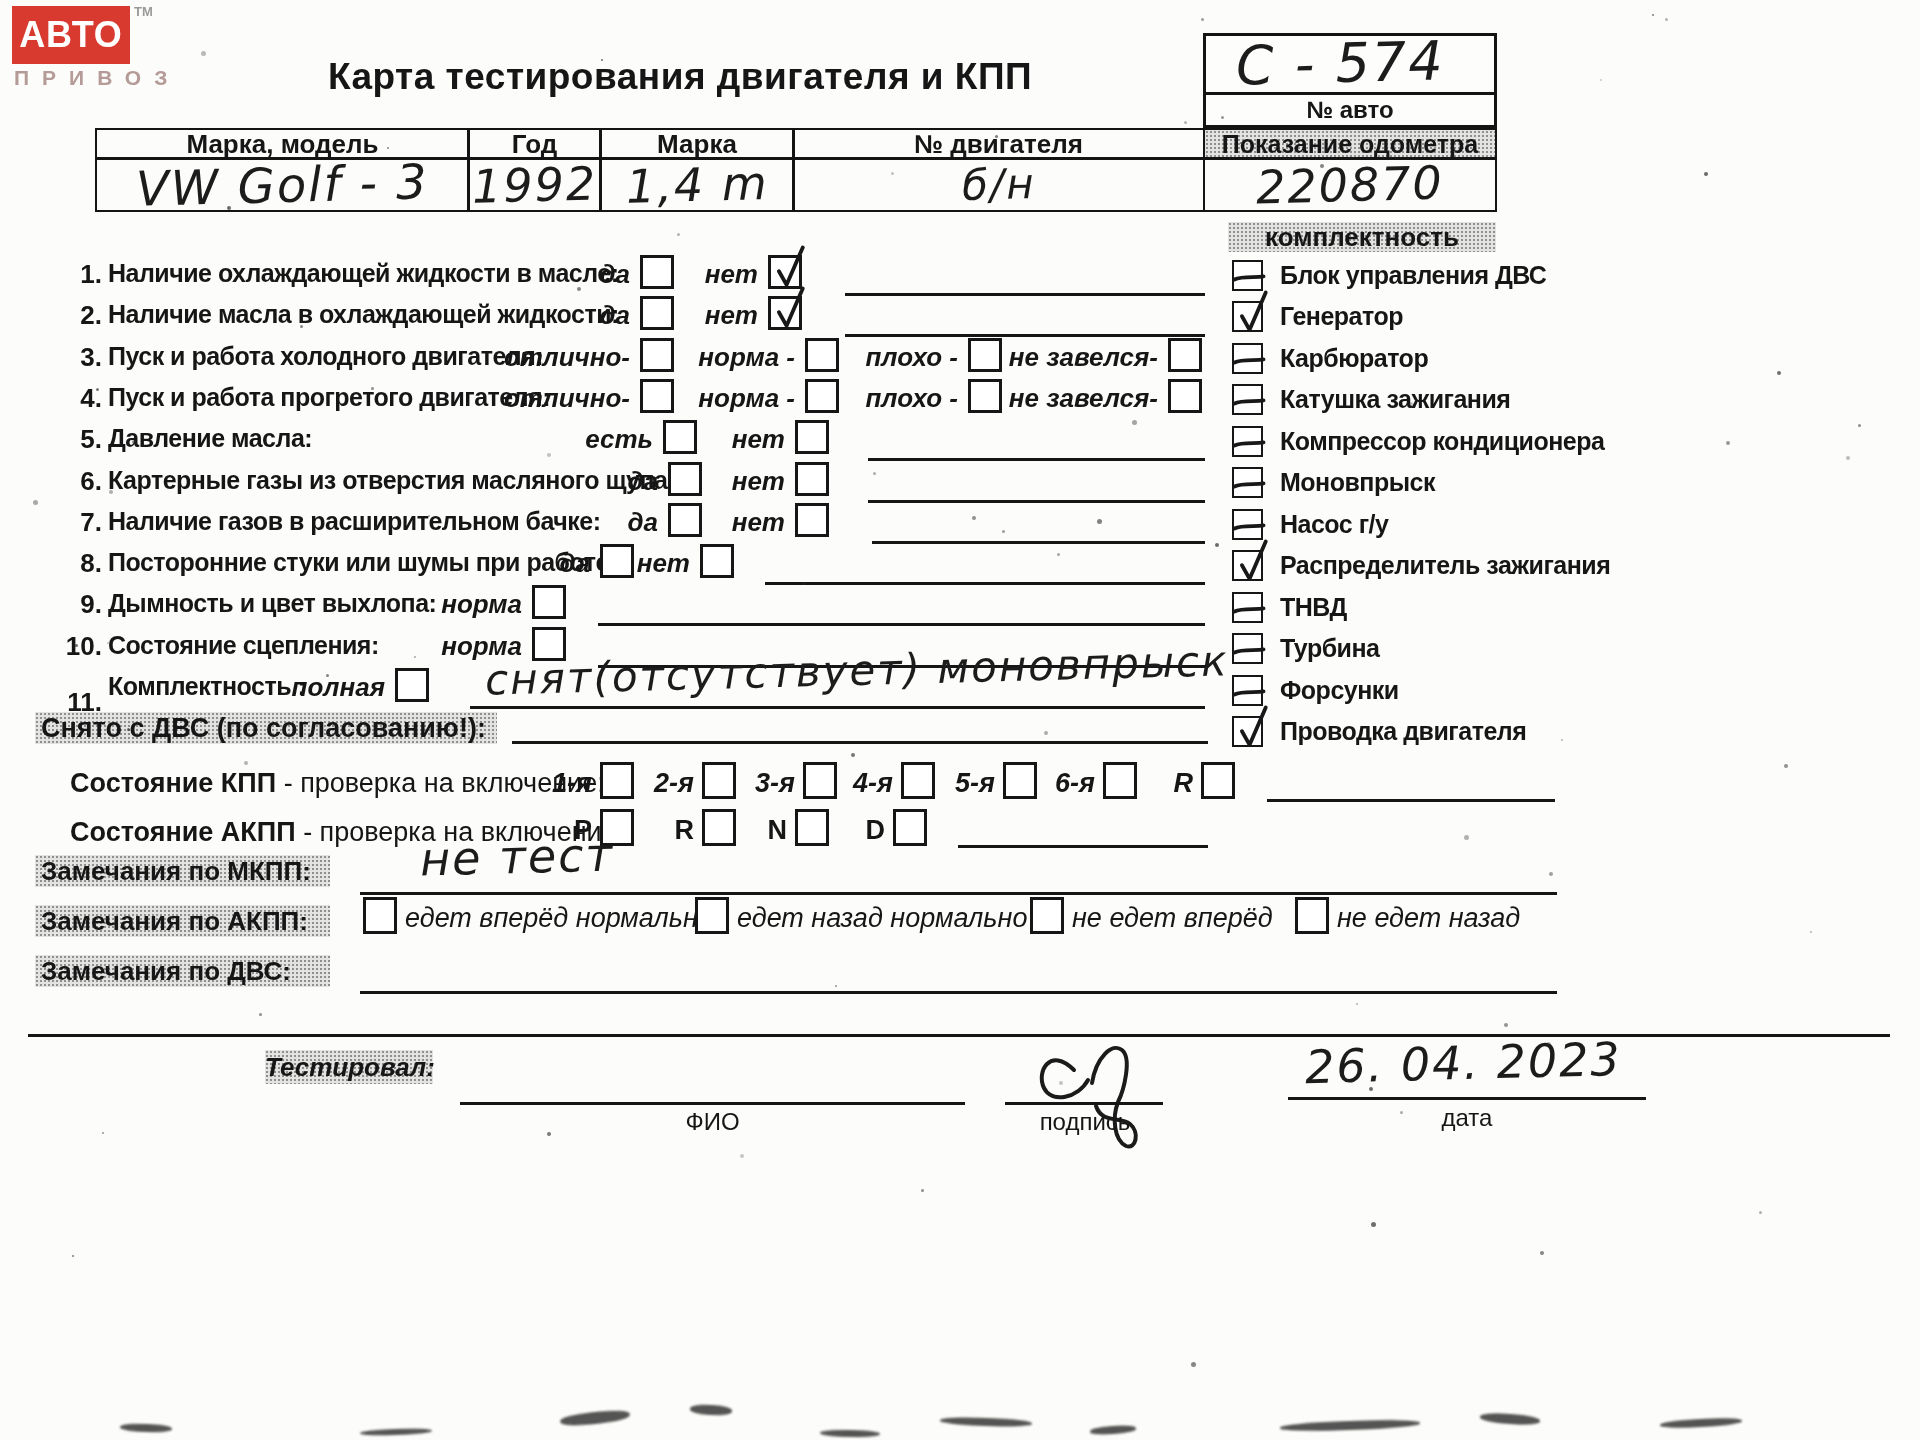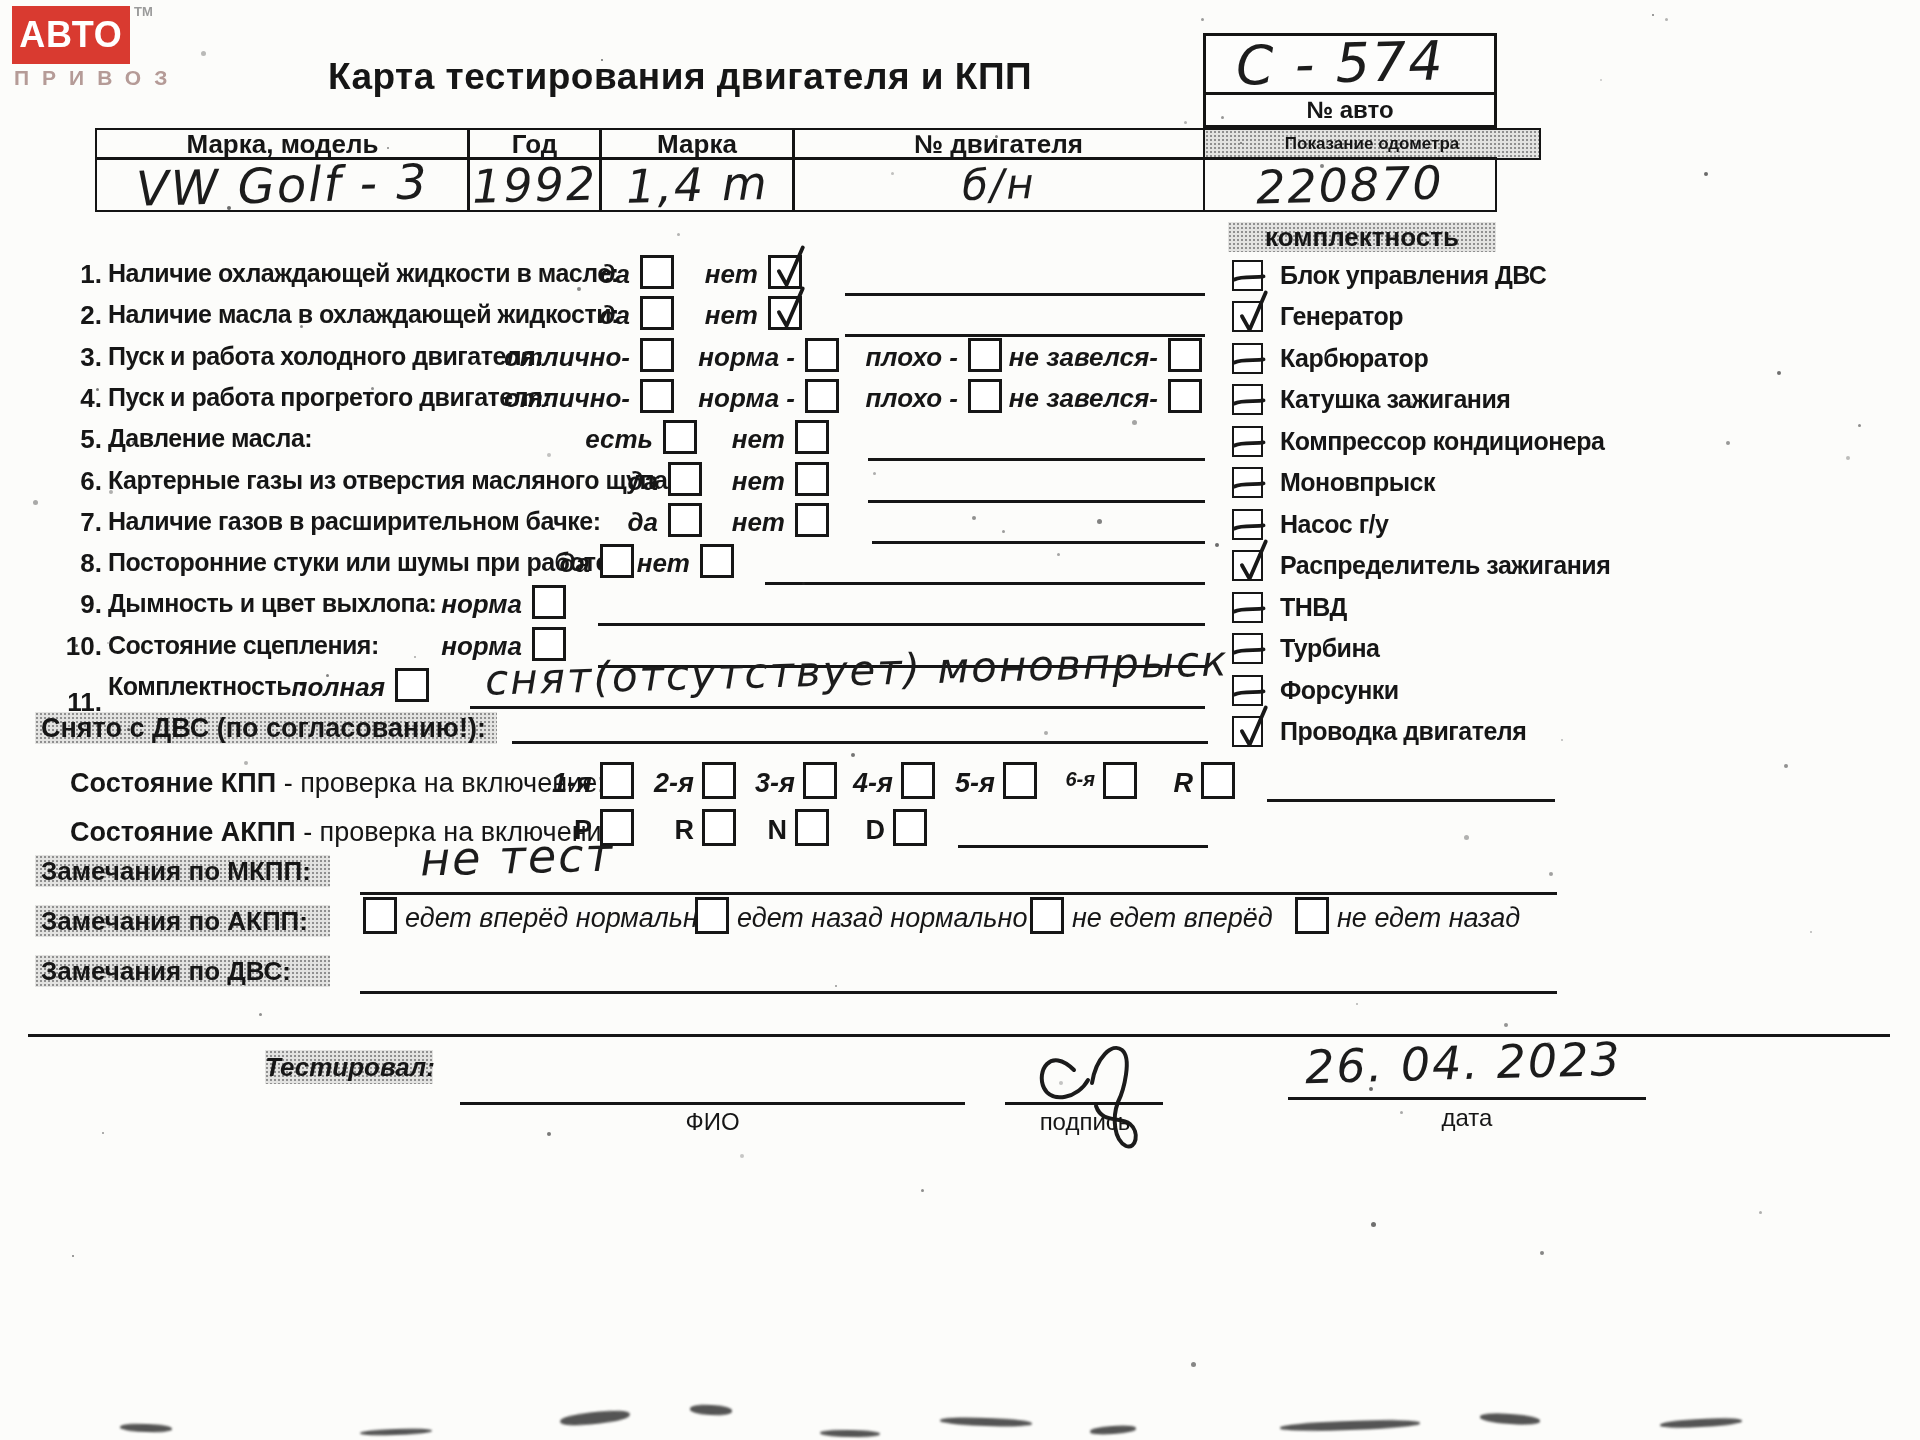--- a/index.html
+++ b/index.html
@@ -62,21 +62,21 @@
 
   <div class="abs carno-box">
     <div class="carno-value hand">С - 574</div>
     <div class="carno-label">№ авто</div>
   </div>
 
   <div class="abs vcell vhead" style="left:95px;top:128px;width:375px;height:32px;">Марка, модель</div>
   <div class="abs vcell vhead" style="left:467px;top:128px;width:135px;height:32px;">Год</div>
   <div class="abs vcell vhead" style="left:599px;top:128px;width:196px;height:32px;">Марка</div>
   <div class="abs vcell vhead" style="left:792px;top:128px;width:413px;height:32px;">№ двигателя</div>
-  <div class="abs vcell vhead shade" style="left:1203px;top:128px;width:338px;height:32px;font-size:17px;">Показание одометра</div>
+  <div class="abs vcell vhead shade" style="left:1203px;top:128px;width:294px;height:32px;font-size:25px;">Показание одометра</div>
 
   <div class="abs vcell" style="left:95px;top:157px;width:375px;height:55px;">
     <span class="hand" style="font-size:48px;">VW Golf - 3</span>
   </div>
   <div class="abs vcell" style="left:467px;top:157px;width:135px;height:55px;">
     <span class="hand" style="font-size:46px;">1992</span>
   </div>
   <div class="abs vcell" style="left:599px;top:157px;width:196px;height:55px;">
     <span class="hand" style="font-size:46px;">1,4 m</span>
   </div>
@@ -262,21 +262,21 @@
       <div class="abs opt-label" style="right: 1328px; top: 768px; font-size: 27px;">1-я</div>
       <div class="abs cbox tall" style="left: 600px; top: 762px;"></div>
       <div class="abs opt-label" style="right: 1226px; top: 768px; font-size: 27px;">2-я</div>
       <div class="abs cbox tall" style="left: 702px; top: 762px;"></div>
       <div class="abs opt-label" style="right: 1125px; top: 768px; font-size: 27px;">3-я</div>
       <div class="abs cbox tall" style="left: 803px; top: 762px;"></div>
       <div class="abs opt-label" style="right: 1027px; top: 768px; font-size: 27px;">4-я</div>
       <div class="abs cbox tall" style="left: 901px; top: 762px;"></div>
       <div class="abs opt-label" style="right: 925px; top: 768px; font-size: 27px;">5-я</div>
       <div class="abs cbox tall" style="left: 1003px; top: 762px;"></div>
-      <div class="abs opt-label" style="right: 825px; top: 768px; font-size: 20px;">6-я</div>
+      <div class="abs opt-label" style="right: 825px; top: 768px; font-size: 27px;">6-я</div>
       <div class="abs cbox tall" style="left: 1103px; top: 762px;"></div>
       <div class="abs opt-label" style="right: 727px; top: 768px; font-size: 27px;">R</div>
       <div class="abs cbox tall" style="left: 1201px; top: 762px;"></div>
     </div>
   <div class="abs inkline" style="left:1267px;top:799px;width:288px;"></div>
 
   <div class="abs sec-label" style="left:70px;top:817px;">
     <b>Состояние АКПП</b><span> - проверка на включение:</span>
   </div>
   <div id="akpp-gears">

